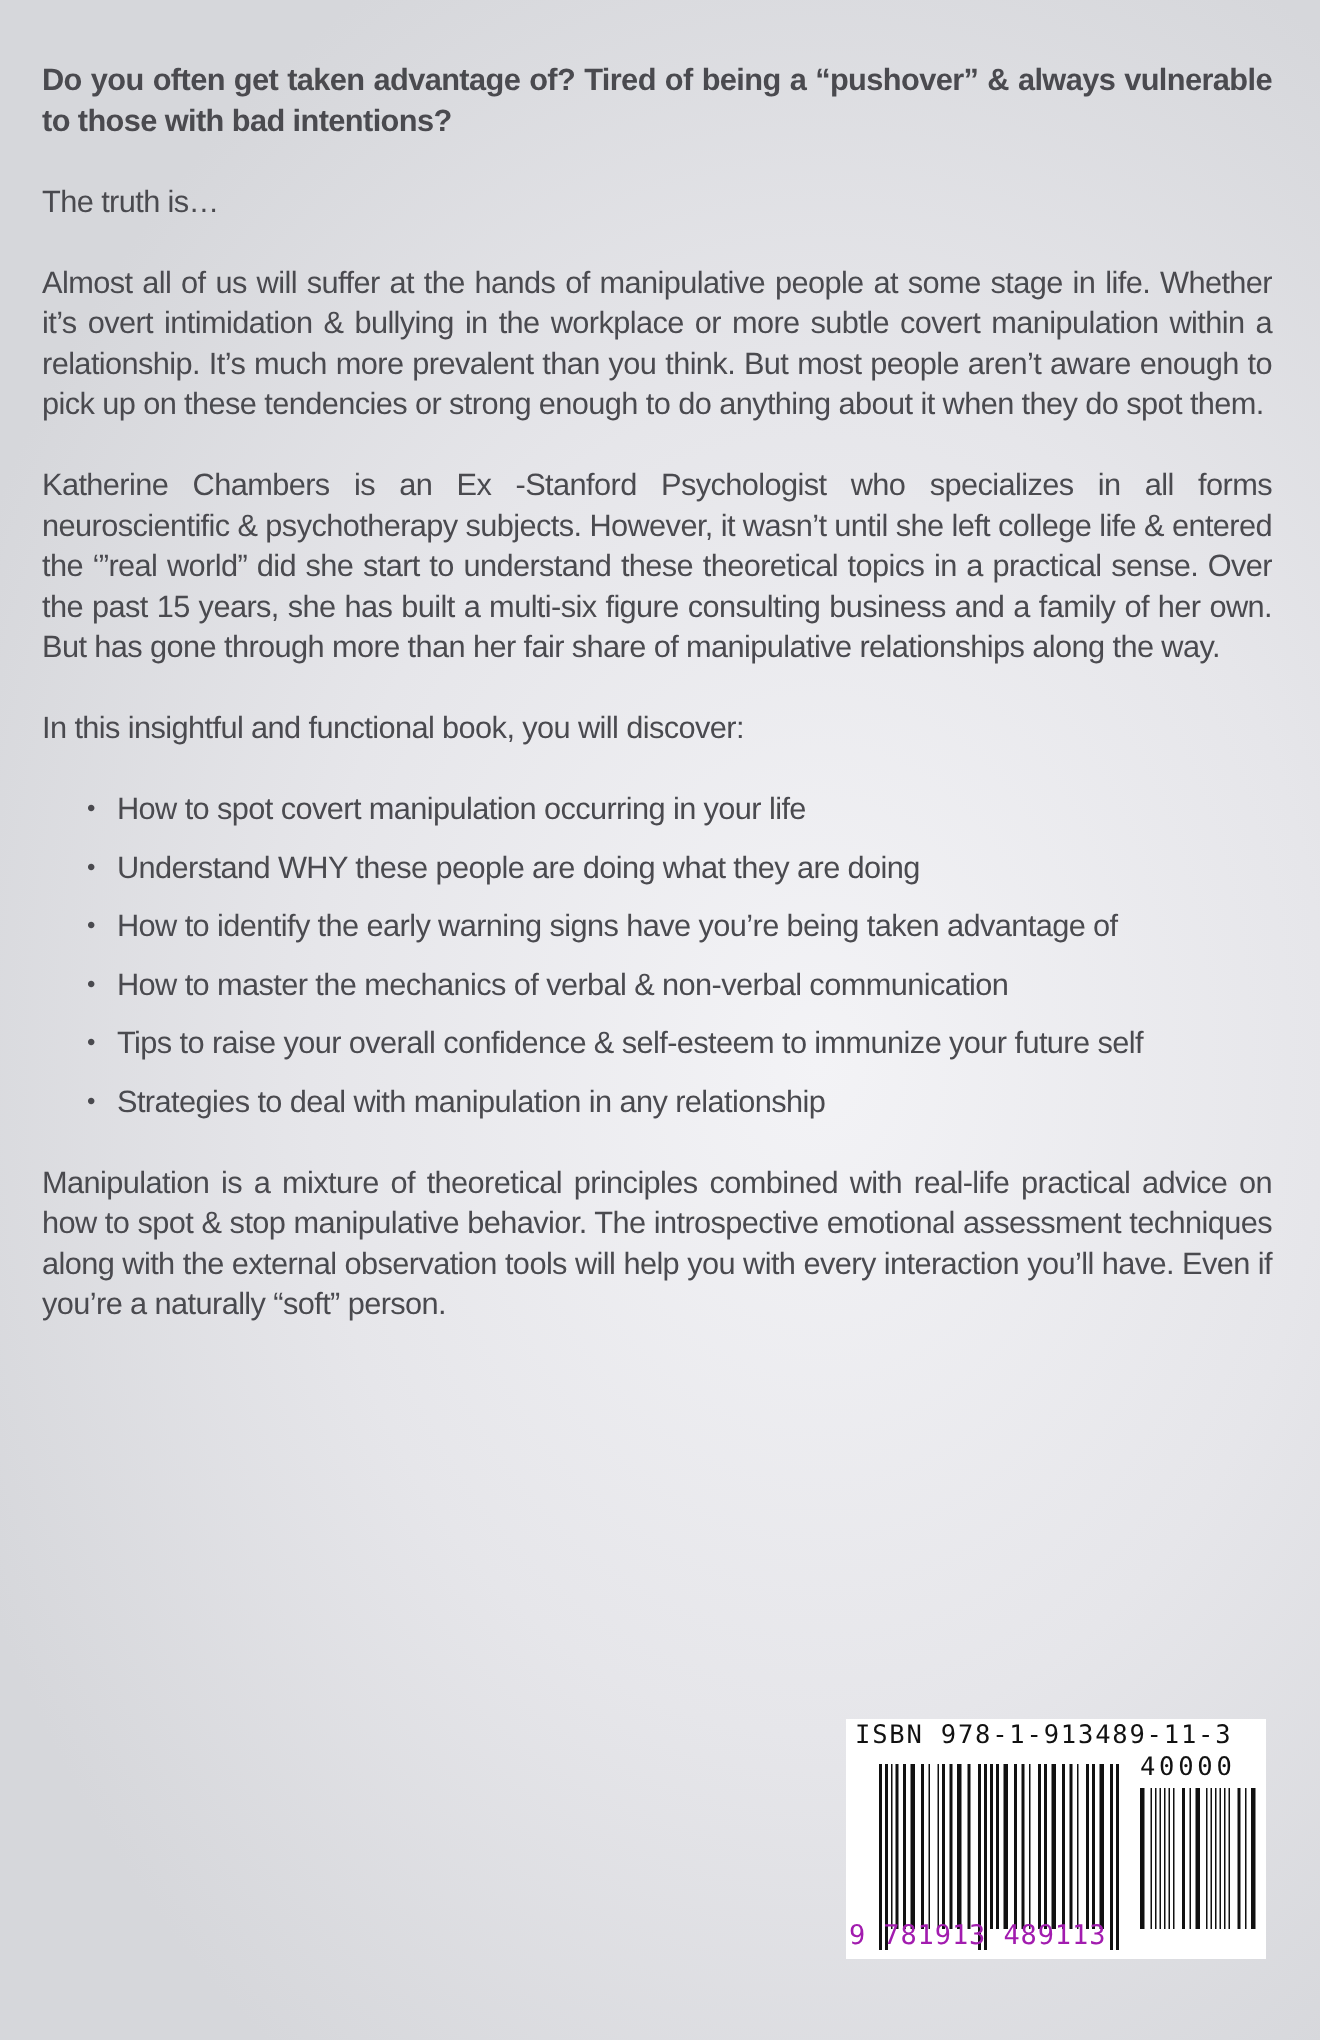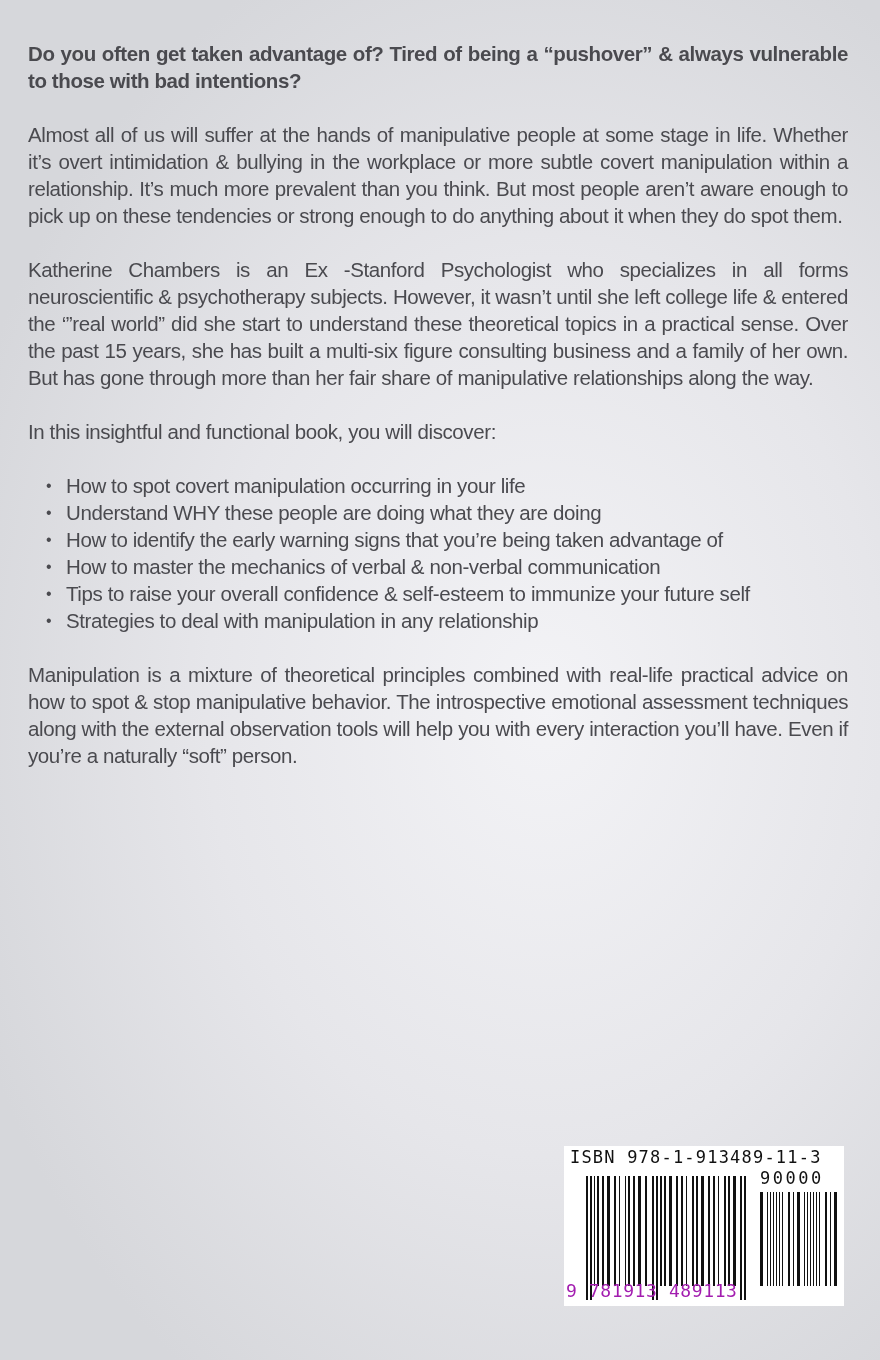--- a/index.html
+++ b/index.html
@@ -10,21 +10,21 @@
       color: #4a4a4f;
     }
     .content {
       position: absolute; left: 28px; top: 28px; width: 820px;
       font-size: 20.5px; line-height: 27px;
       letter-spacing: -0.4px;
     }
     .content p { margin: 12px 0 27px 0; text-align: justify; }
     .lead { font-weight: bold; }
     ul.bullets { margin: 0 0 27px 0; padding: 0 0 0 38px; list-style: none; }
-    ul.bullets li { position: relative; padding-left: 0; margin: 0; }
+    ul.bullets li { position: relative; padding-left: 0; margin: 12px; }
     ul.bullets li::before {
       content: "\2022"; position: absolute; left: -20px; top: 0; font-size: 16px; color: #4a4a4f;
     }
     .barcode-box {
       position: absolute; left: 564px; top: 1146px; width: 280px; height: 160px;
       background: #ffffff;
     }
     .isbn-label {
       position: absolute; left: 6px; top: 1px; font-family: "DejaVu Sans Mono", monospace;
       font-size: 17px; letter-spacing: 1.2px; color: #111;
@@ -37,37 +37,38 @@
       position: absolute; left: 2px; top: 134px; font-family: "DejaVu Sans Mono", monospace;
       font-size: 18px; letter-spacing: 0.6px; color: #a21caf;
     }
     svg.bars { position: absolute; left: 0; top: 0; }
   </style>
 </head>
 <body>
 
 <div class="content">
   <p class="lead">Do you often get taken advantage of? Tired of being a “pushover” &amp; always vulnerable to those with bad intentions?</p>
+  <p>The truth is…</p>
   <p>Almost all of us will suffer at the hands of manipulative people at some stage in life. Whether it’s overt intimidation &amp; bullying in the workplace or more subtle covert manipulation within a relationship. It’s much more prevalent than you think. But most people aren’t aware enough to pick up on these tendencies or strong enough to do anything about it when they do spot them.</p>
   <p>Katherine Chambers is an Ex -Stanford Psychologist who specializes in all forms neuroscientific &amp; psychotherapy subjects. However, it wasn’t until she left college life &amp; entered the ‘”real world” did she start to understand these theoretical topics in a practical sense. Over the past 15 years, she has built a multi-six figure consulting business and a family of her own. But has gone through more than her fair share of manipulative relationships along the way.</p>
   <p>In this insightful and functional book, you will discover:</p>
   <ul class="bullets">
     <li>How to spot covert manipulation occurring in your life</li>
     <li>Understand WHY these people are doing what they are doing</li>
-    <li>How to identify the early warning signs that you’re being taken advantage of</li>
+    <li>How to identify the early warning signs have you’re being taken advantage of</li>
     <li>How to master the mechanics of verbal &amp; non-verbal communication</li>
     <li>Tips to raise your overall confidence &amp; self-esteem to immunize your future self</li>
     <li>Strategies to deal with manipulation in any relationship</li>
   </ul>
   <p>Manipulation is a mixture of theoretical principles combined with real-life practical advice on how to spot &amp; stop manipulative behavior. The introspective emotional assessment techniques along with the external observation tools will help you with every interaction you’ll have. Even if you’re a naturally “soft” person.</p>
 </div>
 
 <div class="barcode-box">
   <div class="isbn-label">ISBN 978-1-913489-11-3</div>
-  <div class="addon-label">90000</div>
+  <div class="addon-label">40000</div>
   <svg class="bars" width="280" height="160">
     <g id="main-bars">
         <rect x="22" y="30" width="2" height="124" fill="#111"></rect>
         <rect x="26" y="30" width="2" height="124" fill="#111"></rect>
         <rect x="88" y="30" width="2" height="124" fill="#111"></rect>
         <rect x="92" y="30" width="2" height="124" fill="#111"></rect>
         <rect x="176" y="30" width="2" height="124" fill="#111"></rect>
         <rect x="180" y="30" width="2" height="124" fill="#111"></rect>
         <rect x="30" y="30" width="1" height="110" fill="#111"></rect>
         <rect x="33" y="30" width="2" height="110" fill="#111"></rect>

